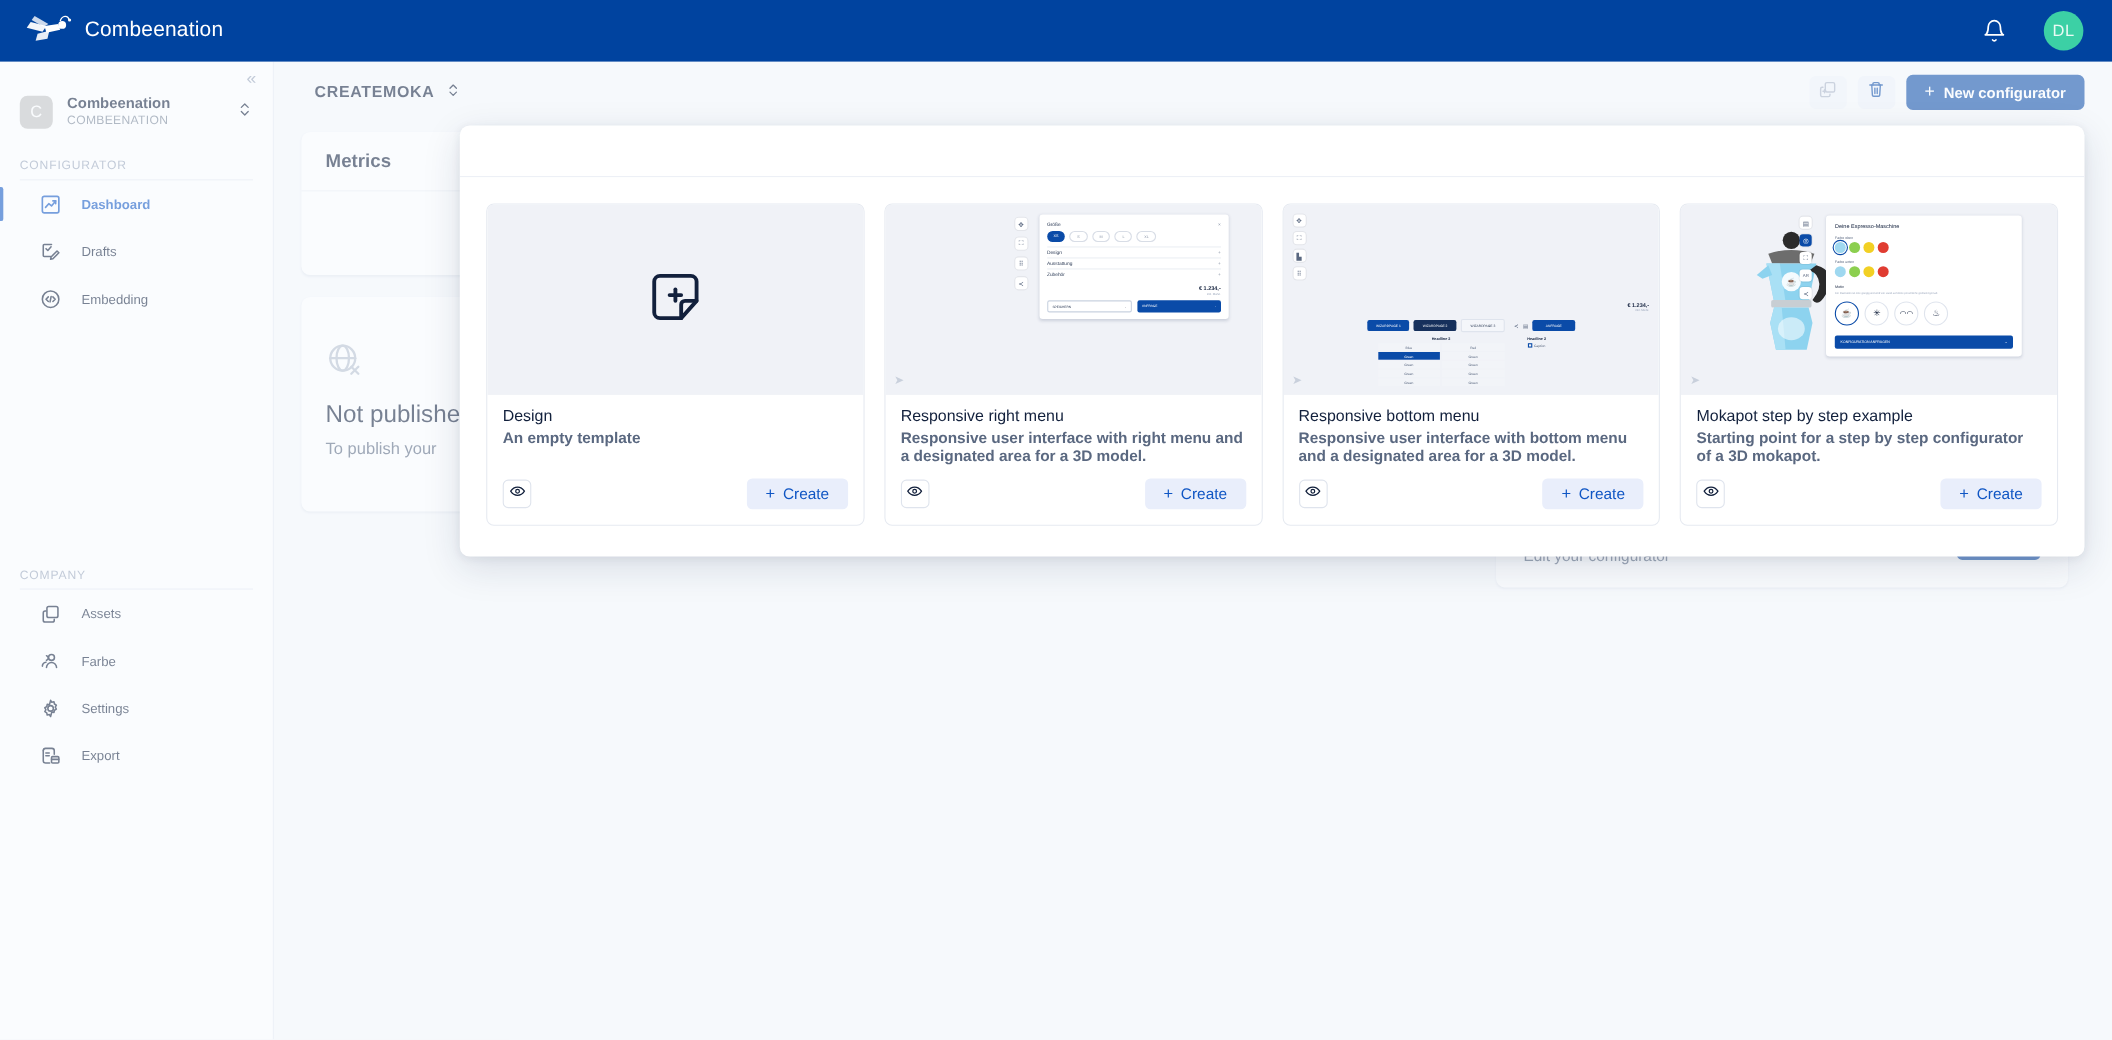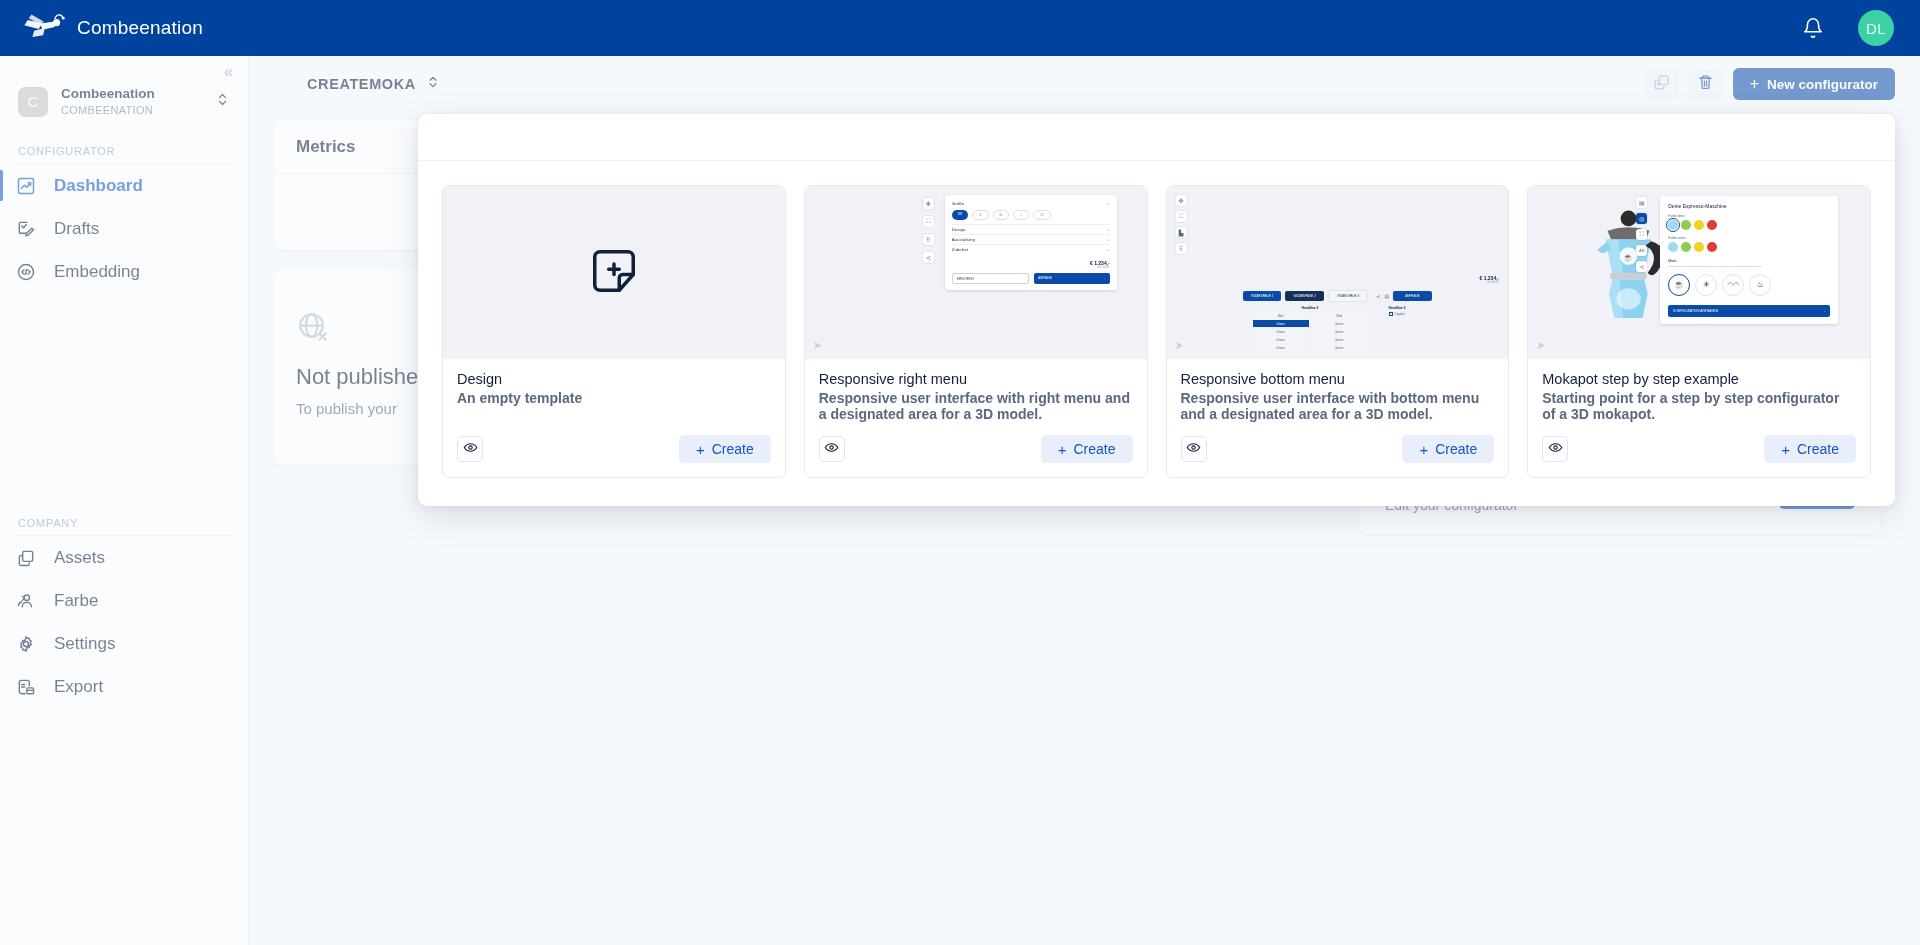--- a/index.html
+++ b/index.html
@@ -55,42 +55,42 @@
   .org-sub { font-size: 11px; color: #7b8798; letter-spacing: .3px; line-height: 1.3; }
   .org-switch { color: #12203c; flex: none; }
 
   .nav-group-label {
     font-size: 11px; letter-spacing: .75px; color: #9aa6bb;
     margin: 28px 0 6px 18px;
   }
   .nav-divider { height: 1px; background: #e8ecf3; margin: 0 18px; }
   .nav-item {
     position: relative; display: flex; align-items: center; gap: 18px;
-    height: 43px; padding-left: 16px; cursor: pointer;
-    font-size: 17px; color: #12203c;
+    height: 43px; padding-left: 36px; cursor: pointer;
+    font-size: 12px; color: #12203c;
   }
   .nav-item .nav-ico { width: 20px; height: 20px; flex: none; color: #12203c; display:block; }
   .nav-item.active { color: #1056c4; font-weight: bold; }
   .nav-item.active .nav-ico { color: #1056c4; }
   .nav-item.active::before {
     content: ""; position: absolute; left: 0; top: 6px;
     width: 3px; height: 31px; background: #1056c4; border-radius: 0 2px 2px 0;
   }
   .company-section { position: absolute; left: 0; right: 0; top: 461px; }
 
   
   .main {
     position: absolute; top: 56px; left: 249px; right: 0; bottom: 0;
     background: #f7f9fc;
   }
   .main-head {
     display: flex; align-items: center; height: 56px;
     padding: 0 25px 0 37px;
   }
-  .crumb { display: flex; align-items: center; gap: 10px; cursor: pointer; margin-left: 21px; }
+  .crumb { display: flex; align-items: center; gap: 10px; cursor: pointer; }
   .crumb-text { font-size: 14.5px; font-weight: bold; letter-spacing: .6px; color: #12203c; }
   .head-actions { margin-left: auto; display: flex; align-items: center; gap: 10px; }
   .icon-btn {
     width: 34px; height: 30px; border-radius: 6px; background: #eef2f9;
     display: flex; align-items: center; justify-content: center; cursor: pointer;
   }
   .icon-btn.ghost { background: #f1f4fa; }
   .icon-btn svg { width: 17px; height: 17px; }
   .primary-btn {
     display: flex; align-items: center; gap: 8px;

